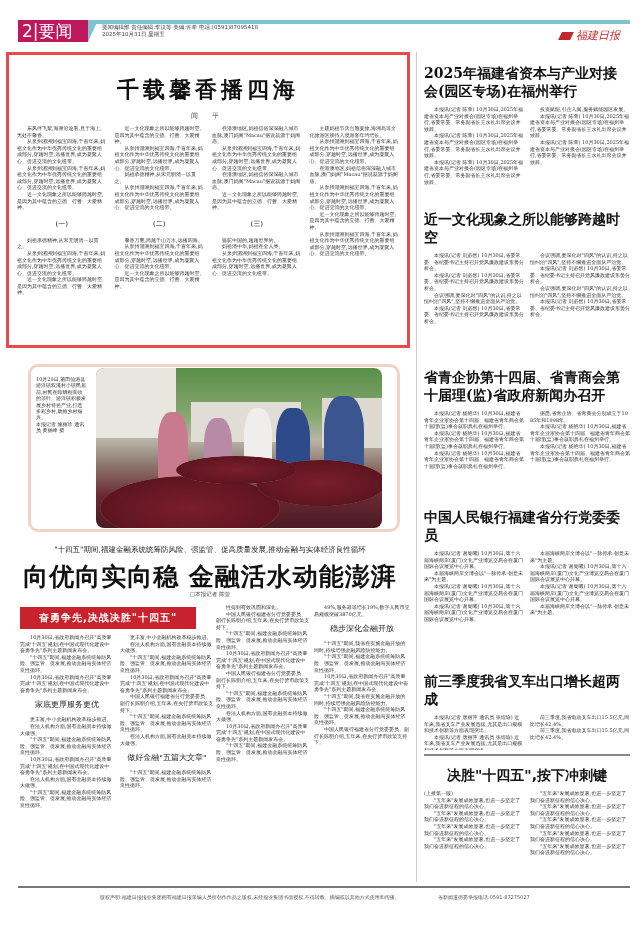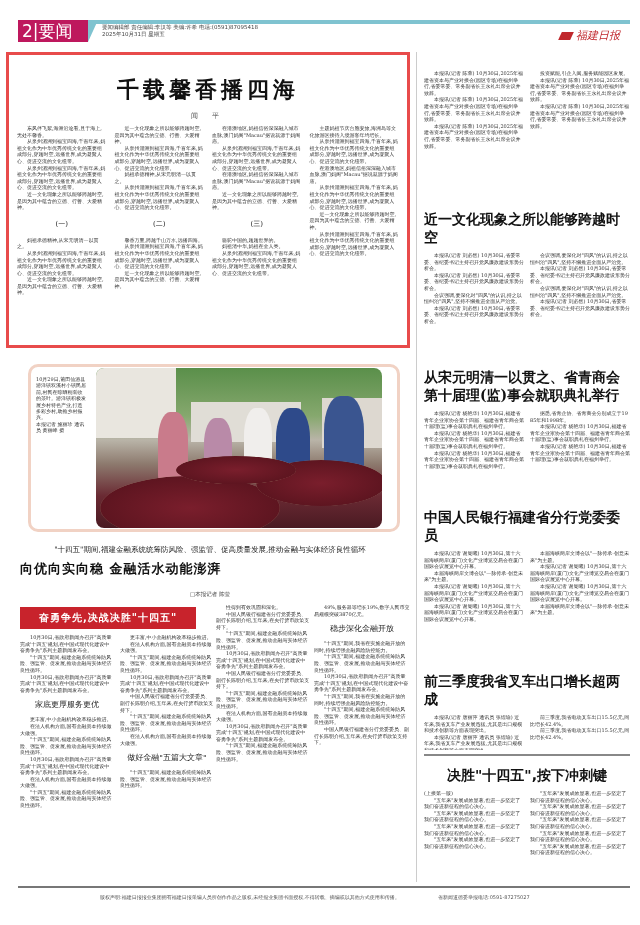--- a/index.html
+++ b/index.html
@@ -24,21 +24,21 @@
   .photo-wrap{position:absolute;left:28px;top:364px;width:372px;height:168px;border:3px solid #f1d2c4;border-radius:10px;}
   .photo-cap{position:absolute;left:36px;top:376px;width:50px;font-size:5px;line-height:6.4px;color:#333;word-break:break-all;}
   .photo{position:absolute;left:96px;top:368px;width:286px;height:160px;border-radius:8px;overflow:hidden;background:linear-gradient(180deg,#5a8f4a 0%,#86a86e 30%,#b9b4a8 45%,#8d7a6e 60%,#6a2a33 80%,#4a1a22 100%);}
   .bldg{position:absolute;left:0;top:0;width:80px;height:70px;background:#e9e6df;}
   .bldg2{position:absolute;left:95px;top:34px;width:110px;height:40px;background:#e0ddd6;}
   .bldg3{position:absolute;right:0;top:30px;width:60px;height:50px;background:#ddd8d0;}
   .tray{position:absolute;border-radius:50%;background:radial-gradient(ellipse at center,#7a1e2c 0%,#5e1520 70%,#a58a70 72%,#8a7060 100%);}
   .person{position:absolute;border-radius:40% 40% 10% 10%;}
 
   .fin-kicker{position:absolute;left:20px;top:545px;width:380px;text-align:center;font-size:7.5px;color:#222;}
-  .fin-title{position:absolute;left:20px;top:560px;width:380px;text-align:left;font-family:"DejaVu Sans",sans-serif;font-weight:bold;font-size:13px;color:#111;letter-spacing:1px;}
+  .fin-title{position:absolute;left:20px;top:560px;width:380px;text-align:center;font-family:"DejaVu Sans",sans-serif;font-weight:bold;font-size:25px;color:#111;letter-spacing:1px;}
   .fin-byline{position:absolute;left:20px;top:591px;width:380px;text-align:center;font-size:5.5px;color:#444;}
   .redbanner{position:absolute;left:20px;top:607px;width:176px;height:22px;background:#c8232c;color:#fff;font-family:"DejaVu Sans",sans-serif;font-weight:bold;font-size:10px;line-height:22px;text-align:center;letter-spacing:1px;}
   .sub2{text-align:center;font-size:8px;margin:6px 0;color:#222;}
   .fin-col1{position:absolute;left:20px;top:634px;width:94px;}
   .fin-col2{position:absolute;left:120px;top:604px;width:94px;}
   .fin-col3{position:absolute;left:216px;top:604px;width:94px;}
   .fin-col4{position:absolute;left:314px;top:604px;width:96px;}
 
   .rcol{position:absolute;left:424px;width:206px;}
   .rh{font-family:"DejaVu Serif",serif;font-weight:bold;font-size:14px;line-height:18px;color:#111;}
@@ -175,20 +175,21 @@
   <p class="txt">"十四五"期间,福建金融系统统筹防风险、强监管、促发展,推动金融与实体经济良性循环。</p>
   <p class="txt">10月30日,省政府新闻办召开"高质量完成'十四五'规划,在中国式现代化建设中奋勇争先"系列主题新闻发布会。</p>
   <p class="txt">"十四五"期间,我省在实施金融开放的同时,持续增强金融风险防控能力。</p>
   <p class="txt">"十四五"期间,福建金融系统统筹防风险、强监管、促发展,推动金融与实体经济良性循环。</p>
   <p class="txt">中国人民银行福建省分行党委委员、副行长陈明介绍,五年来,在央行货币政策支持下。</p>
 </div>
 
 <div class="vdiv" style="left:416px;top:52px;height:830px;"></div>
 
 <div class="rcol" style="top:64px;height:122px;overflow:hidden;">
+  <div class="rh">2025年福建省资本与产业对接会(园区专场)在福州举行</div>
   <div class="rcols">
     <div class="col">
       <p class="txt">本报讯(记者 陈蓉) 10月30日,2025年福建省资本与产业对接会(园区专场)在福州举行,省委常委、常务副省长王永礼出席会议并致辞。</p>
       <p class="txt">本报讯(记者 陈蓉) 10月30日,2025年福建省资本与产业对接会(园区专场)在福州举行,省委常委、常务副省长王永礼出席会议并致辞。</p>
       <p class="txt">本报讯(记者 陈蓉) 10月30日,2025年福建省资本与产业对接会(园区专场)在福州举行,省委常委、常务副省长王永礼出席会议并致辞。</p>
     </div>
     <div class="col">
       <p class="txt">投资赋能,引企入闽,服务赋能园区发展。</p>
       <p class="txt">本报讯(记者 陈蓉) 10月30日,2025年福建省资本与产业对接会(园区专场)在福州举行,省委常委、常务副省长王永礼出席会议并致辞。</p>
       <p class="txt">本报讯(记者 陈蓉) 10月30日,2025年福建省资本与产业对接会(园区专场)在福州举行,省委常委、常务副省长王永礼出席会议并致辞。</p>
@@ -208,21 +209,21 @@
     <div class="col">
       <p class="txt">会议强调,要深化对"四风"的认识,持之以恒纠治"四风",坚持不懈推进全面从严治党。</p>
       <p class="txt">本报讯(记者 刘必然) 10月30日,省委常委、省纪委书记主持召开党风廉政建设形势分析会。</p>
       <p class="txt">会议强调,要深化对"四风"的认识,持之以恒纠治"四风",坚持不懈推进全面从严治党。</p>
       <p class="txt">本报讯(记者 刘必然) 10月30日,省委常委、省纪委书记主持召开党风廉政建设形势分析会。</p>
     </div>
   </div>
 </div>
 
 <div class="rcol" style="top:368px;height:128px;overflow:hidden;">
-  <div class="rh">从宋元明清一以贯之、省青商会第十届理(监)事会就职典礼举行</div>
+  <div class="rh">省青企协第十四届、省青商会第十届理(监)省政府新闻办召开</div>
   <div class="rcols">
     <div class="col">
       <p class="txt">本报讯(记者 杨艳华) 10月30日,福建省青年企业家协会第十四届、福建省青年商会第十届理(监)事会就职典礼在福州举行。</p>
       <p class="txt">本报讯(记者 杨艳华) 10月30日,福建省青年企业家协会第十四届、福建省青年商会第十届理(监)事会就职典礼在福州举行。</p>
       <p class="txt">本报讯(记者 杨艳华) 10月30日,福建省青年企业家协会第十四届、福建省青年商会第十届理(监)事会就职典礼在福州举行。</p>
     </div>
     <div class="col">
       <p class="txt">据悉,省青企协、省青商会分别成立于1985年和1998年。</p>
       <p class="txt">本报讯(记者 杨艳华) 10月30日,福建省青年企业家协会第十四届、福建省青年商会第十届理(监)事会就职典礼在福州举行。</p>
       <p class="txt">本报讯(记者 杨艳华) 10月30日,福建省青年企业家协会第十四届、福建省青年商会第十届理(监)事会就职典礼在福州举行。</p>

